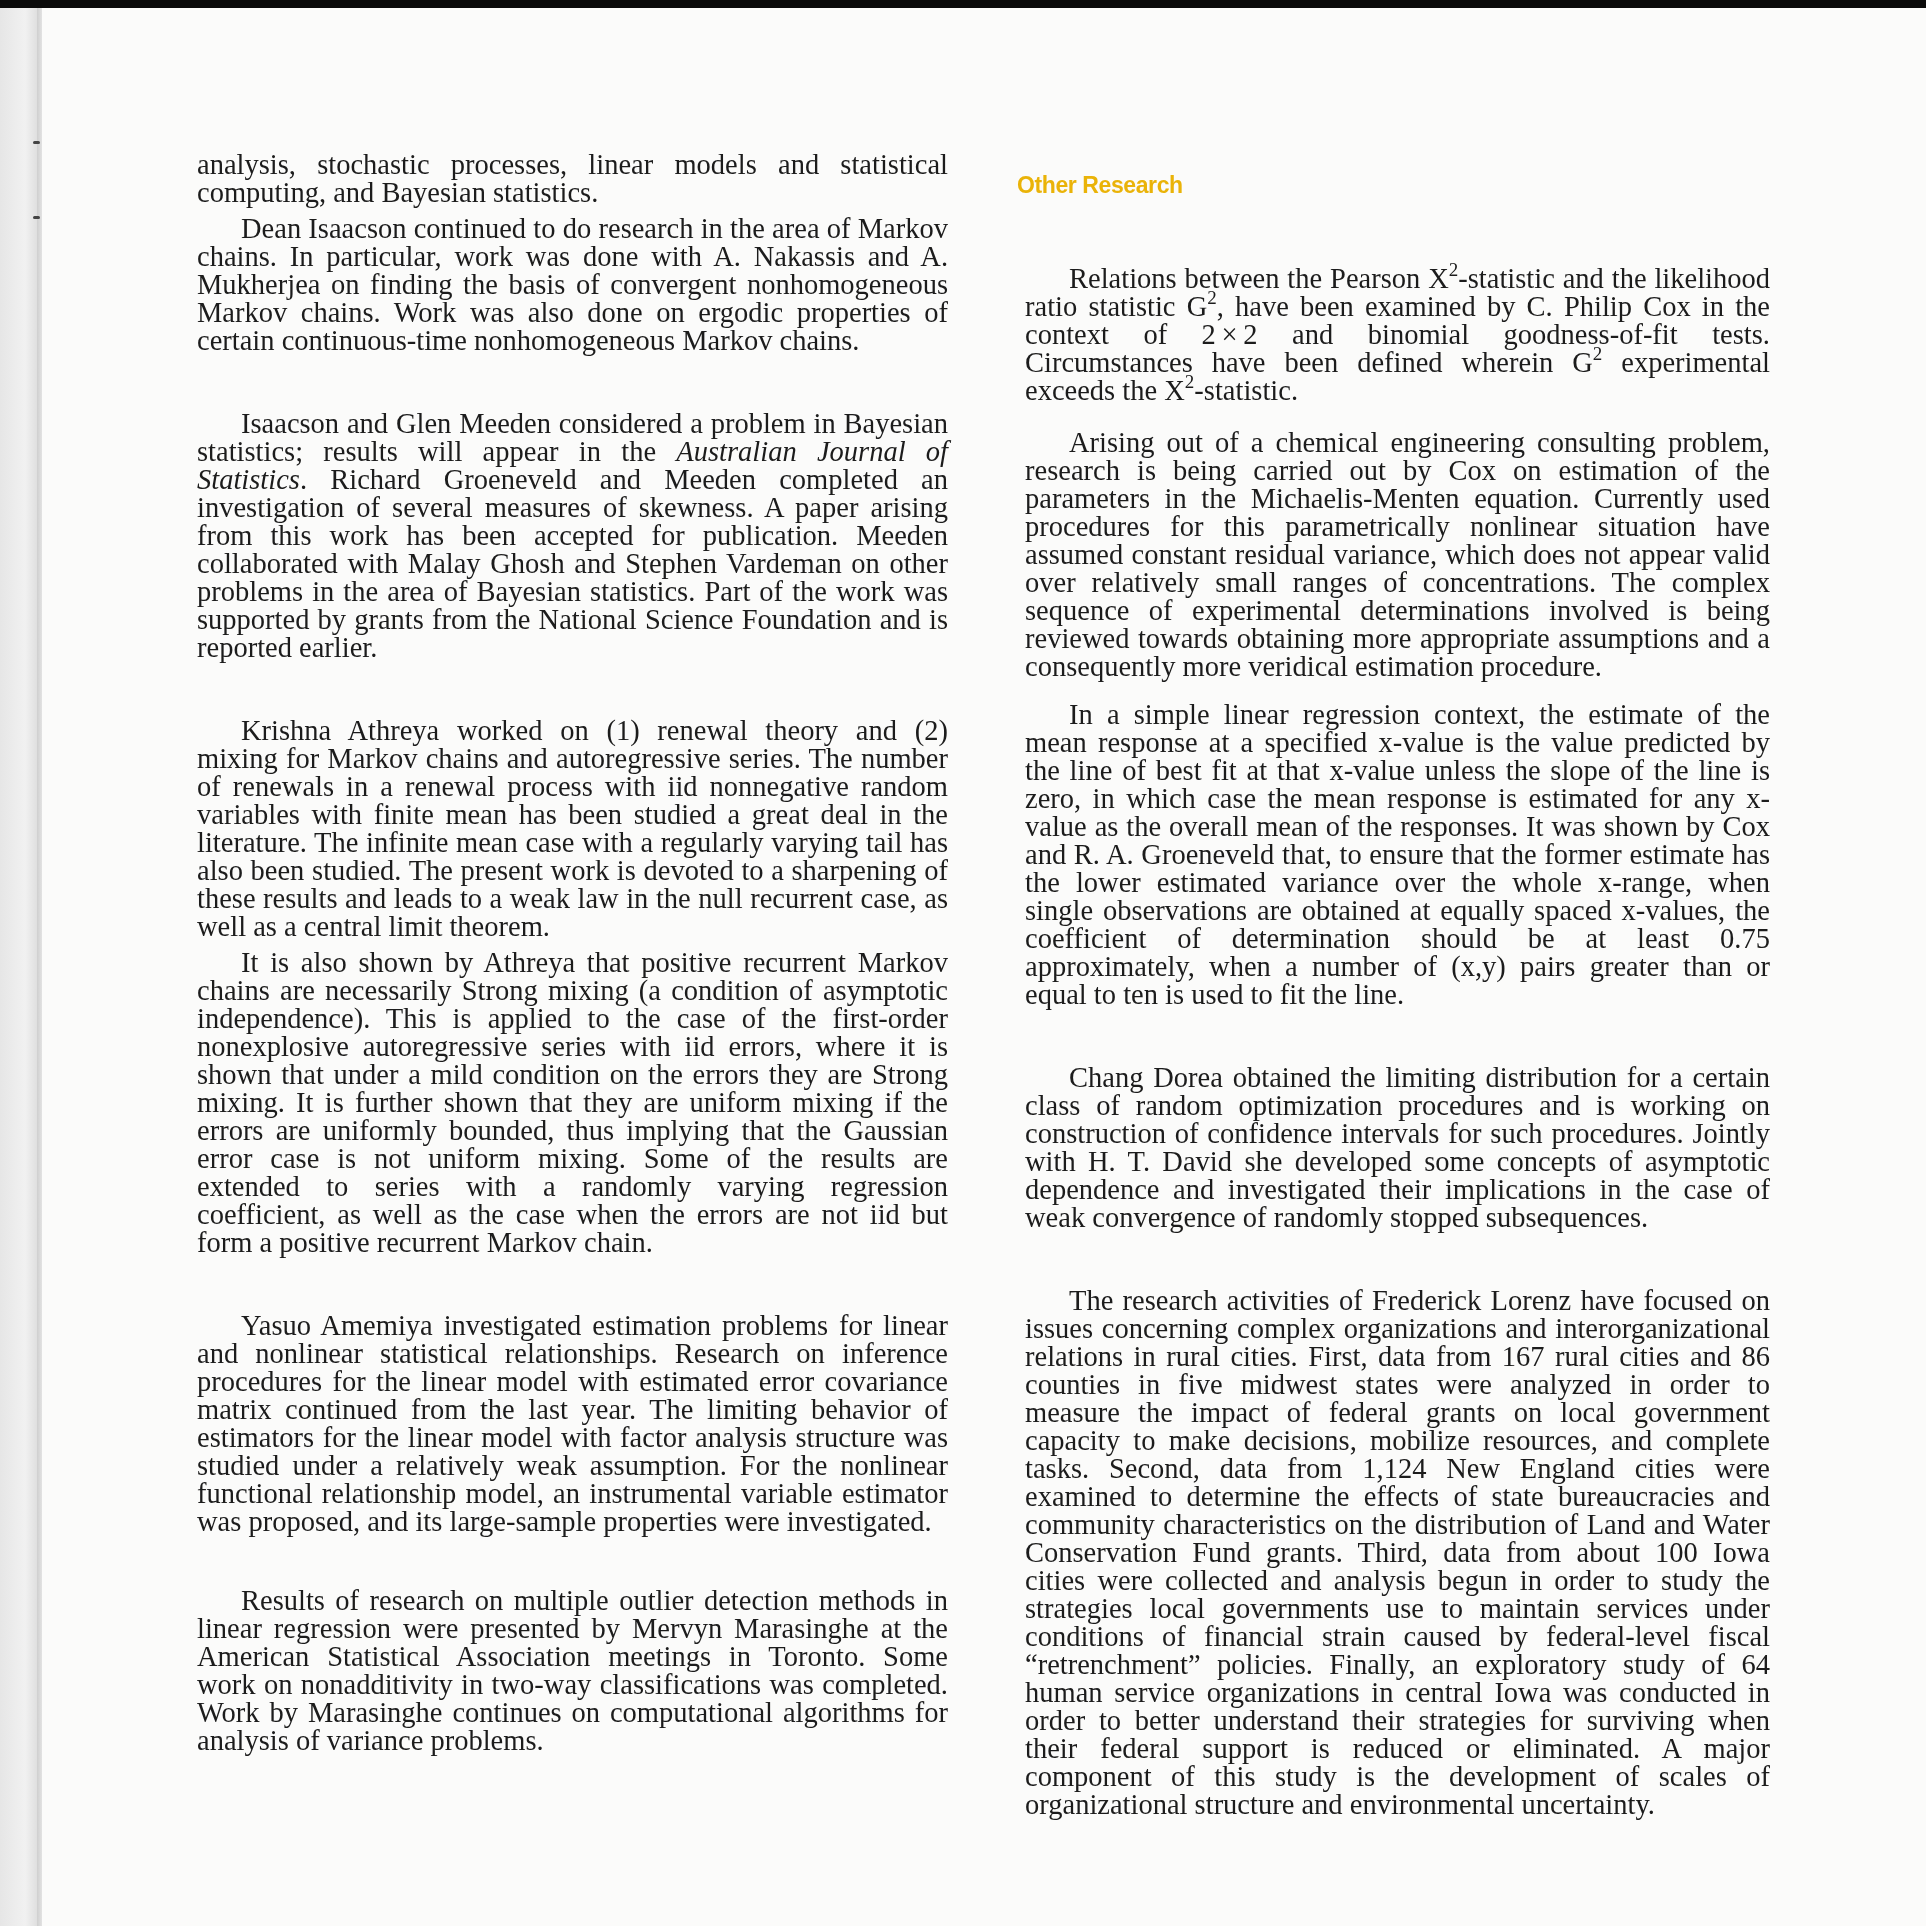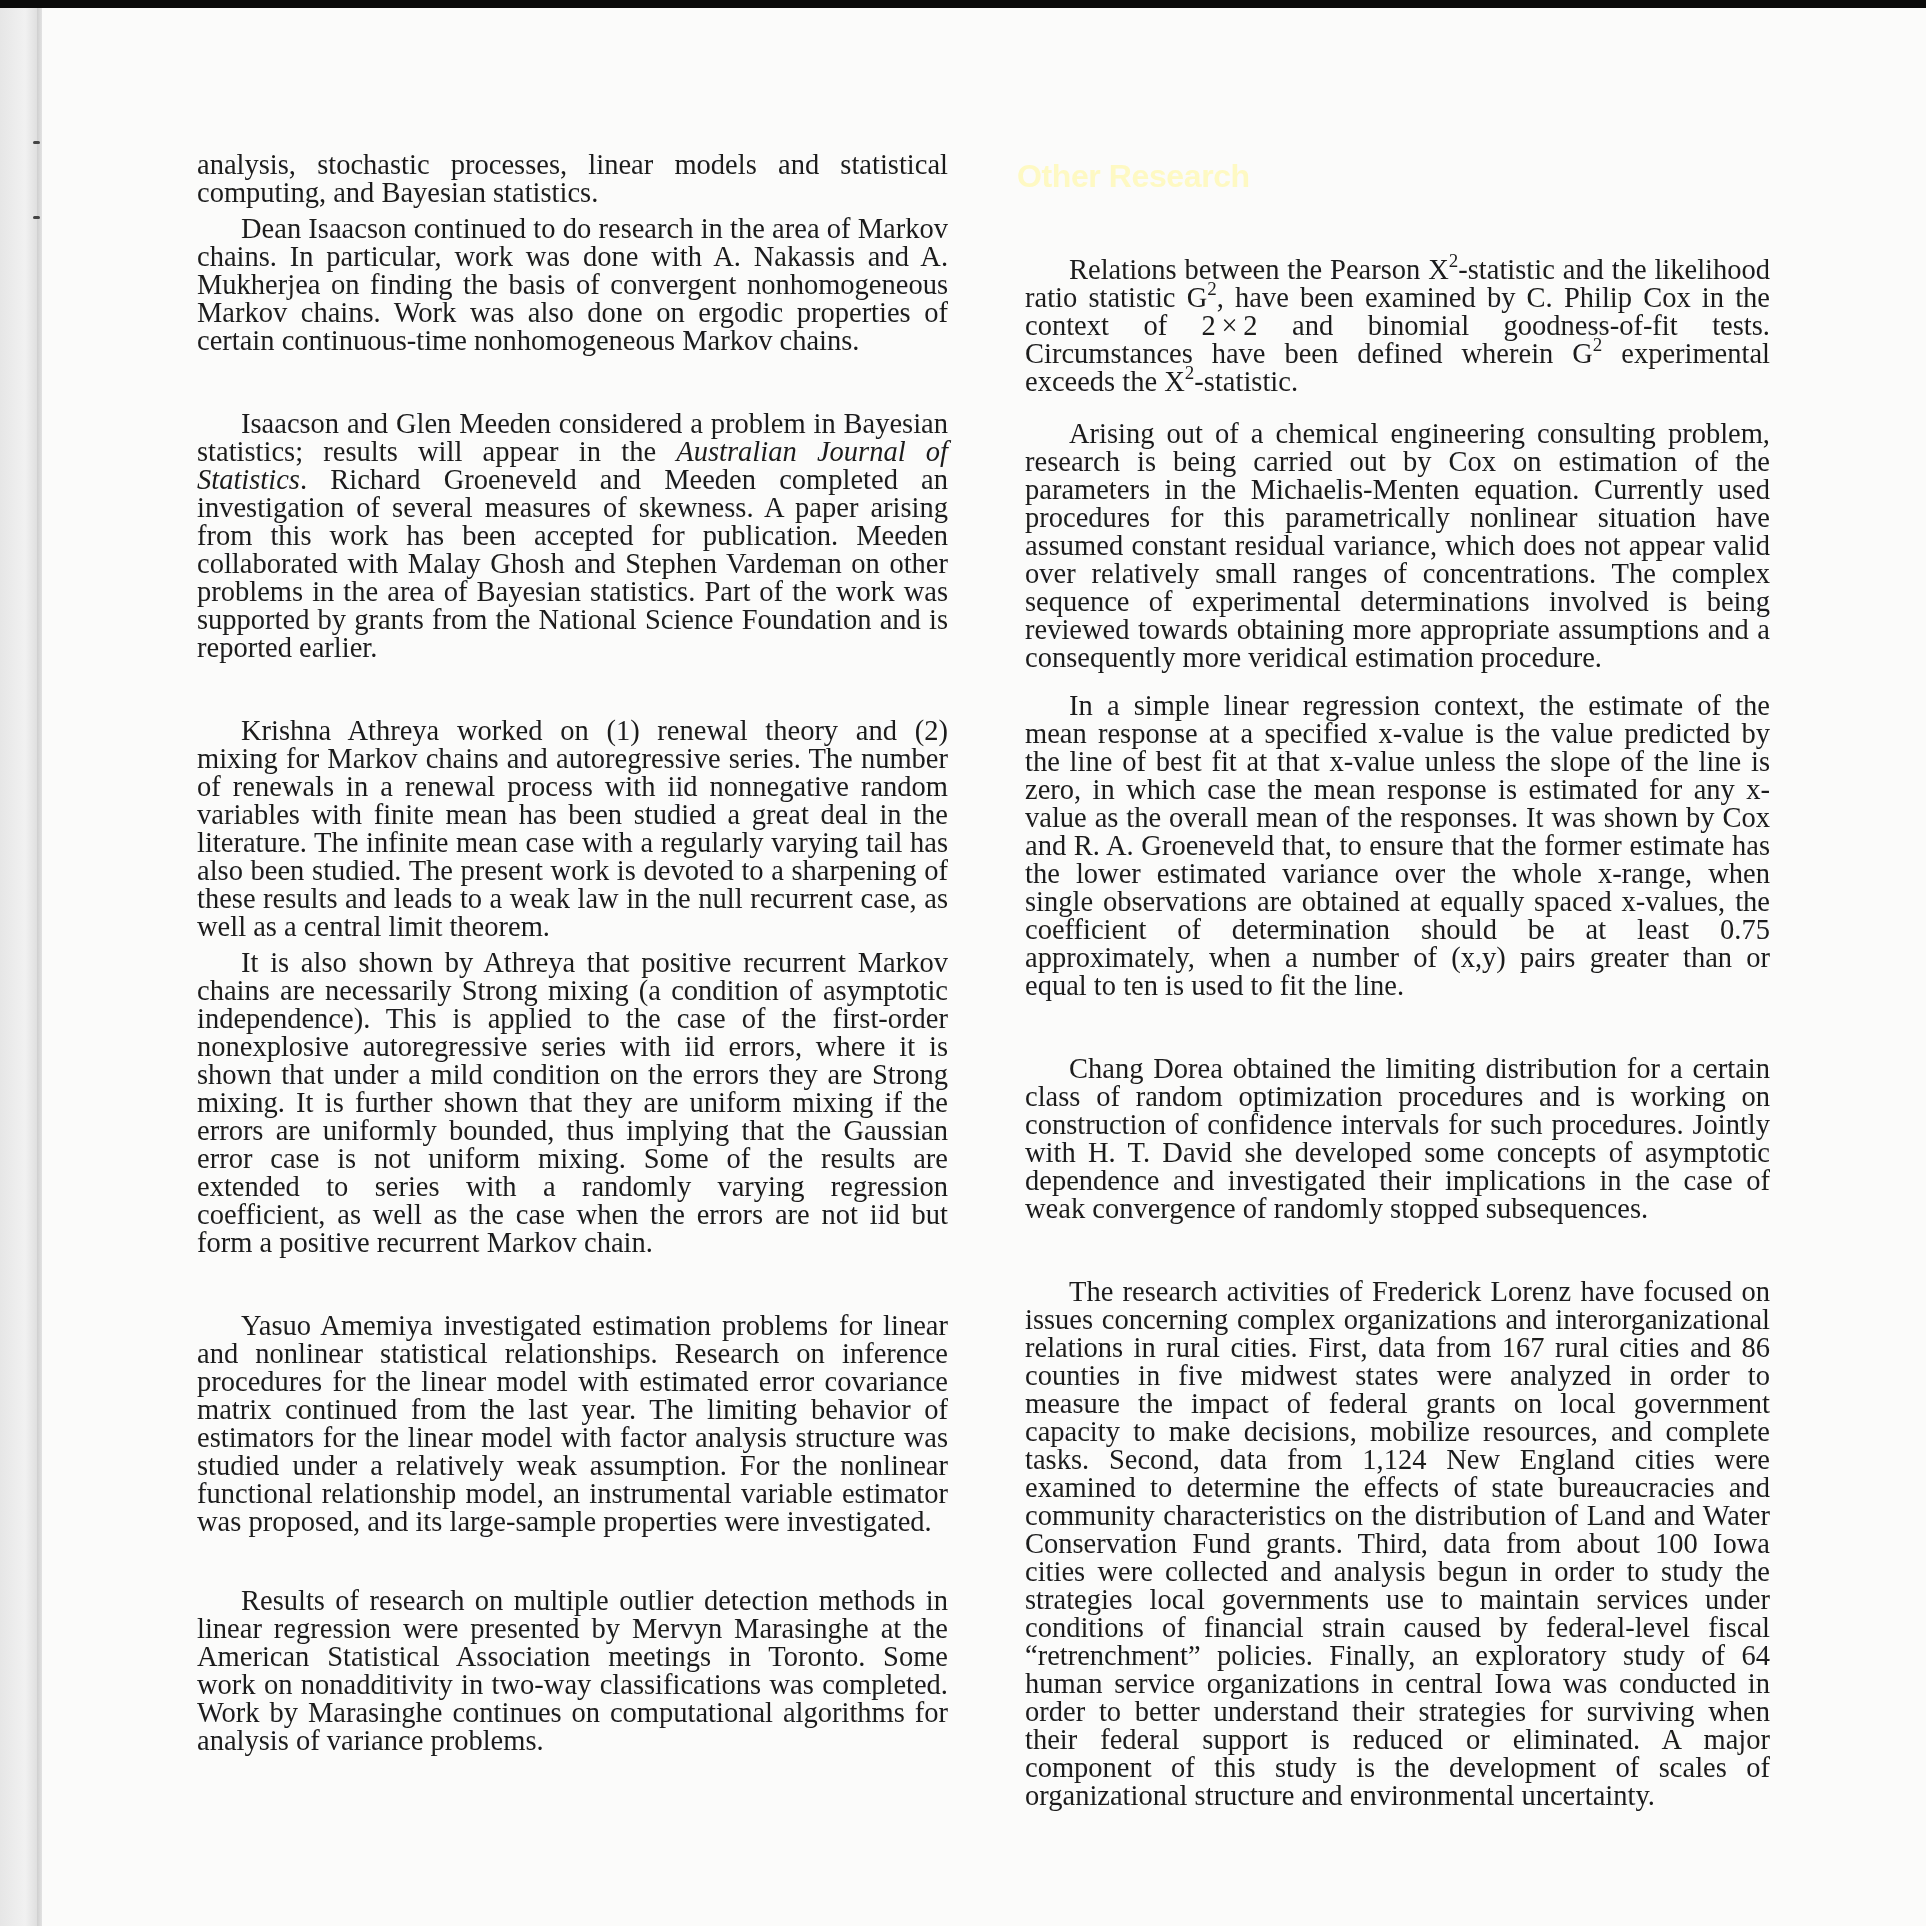--- a/index.html
+++ b/index.html
@@ -34,22 +34,22 @@
     hyphens: manual;
   }
   .col-left { left: 189px; top: 143px; width: 767px; }
   .col-right { left: 1017px; top: 143px; width: 761px; }
   p { margin: 8px; text-indent: 44px; }
   p.first { text-indent: 0; }
   .gap { height: 35px; }
   .gap-lg { height: 39px; }
   h2 {
     font-family: "Liberation Sans", "DejaVu Sans", sans-serif;
-    font-weight: bold; font-size: 32px; line-height: 39px;
-    margin: 14px 0 0 0; letter-spacing: -0.4px; color: #fef9c3;
+    font-weight: bold; font-size: 23px; line-height: 39px;
+    margin: 23px 0 0 0; letter-spacing: -0.4px; color: #eab308;
   }
   .h-gap { height: 52px; }
   sup { font-size: 19px; line-height: 0; position: relative; top: -1.5px; }
   i { font-style: italic; }
 </style>
 </head>
 <body>
 
 <div class="top-bar"></div>
 <div class="prev-page-edge"></div>

